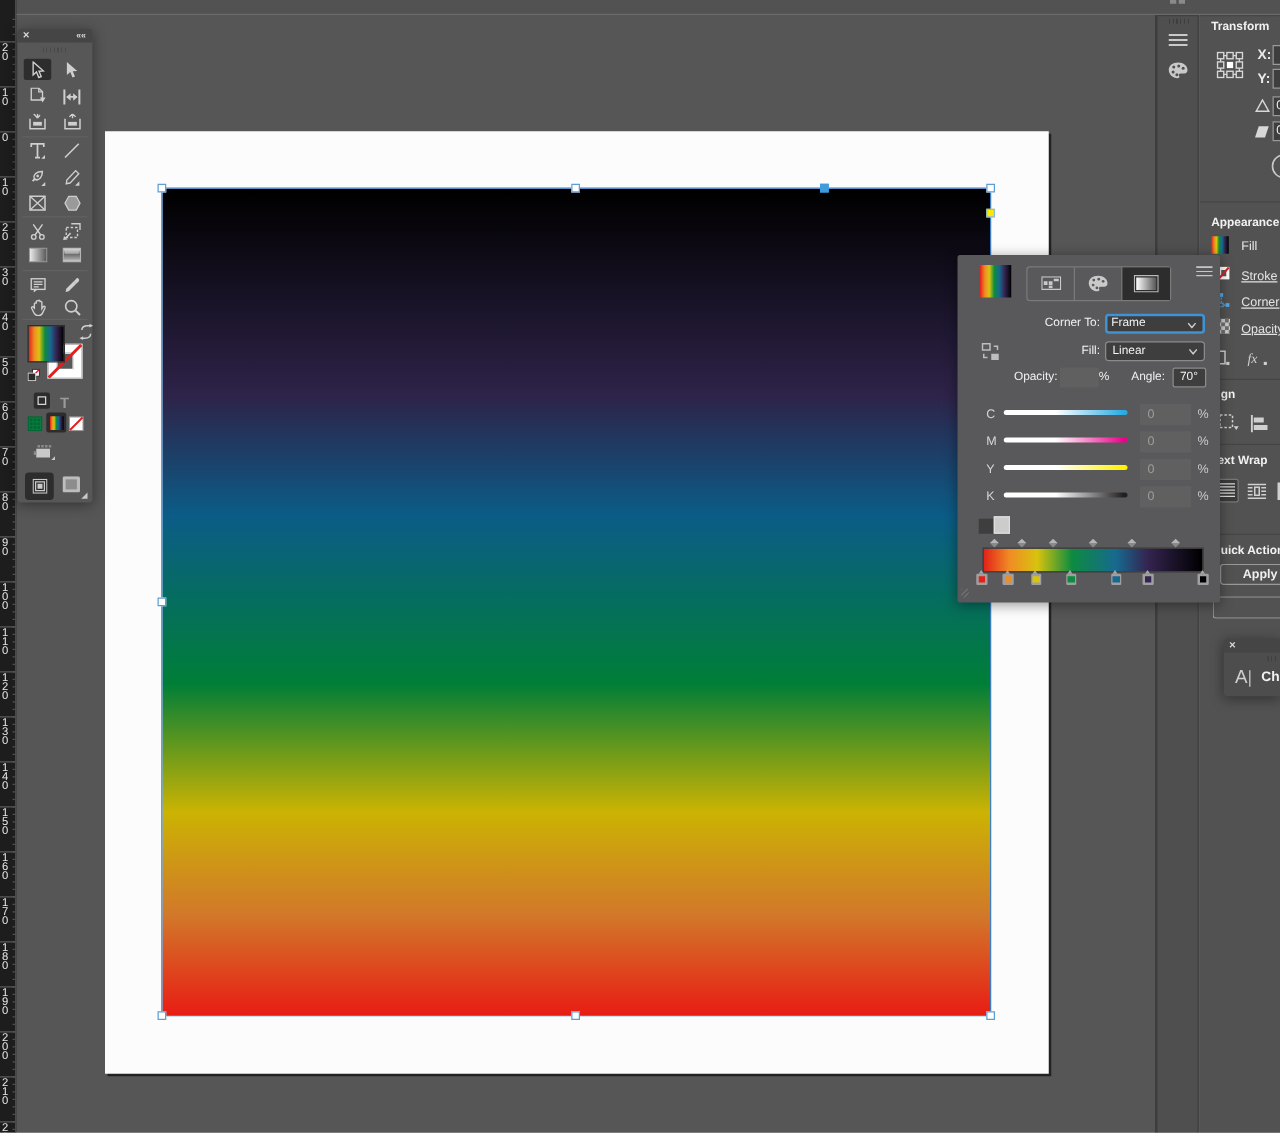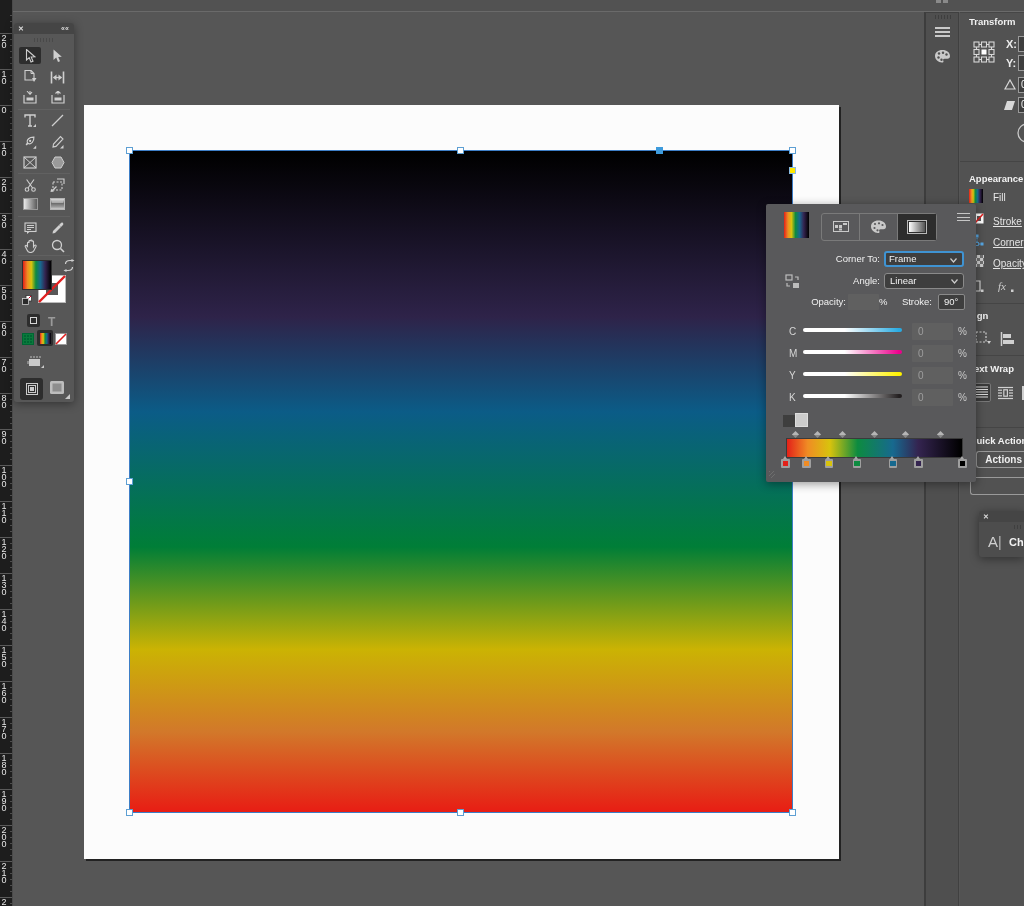--- a/index.html
+++ b/index.html
@@ -499,21 +499,21 @@
         <line x1="11" y1="7" x2="15" y2="7"></line>
     <line x1="0" y1="9.8" x2="4" y2="9.8"></line>
         <line x1="11" y1="9.8" x2="15" y2="9.8"></line>
       </g>
     <rect x="5.8" y="3.8" width="3.6" height="6.4" fill="none" stroke="#d0d0d0" stroke-width="1.2"></rect>
   </svg>
   <div class="abs" style="left:62px;top:373px;width:2px;height:14px;background:#d0d0d0"></div>
   <div class="sdiv" style="top:414px"></div>
 
   <div class="sect shead" style="left:16.5px;top:422px;">uick Actions</div>
-  <div class="abs" style="left:16px;top:438px;width:48px;height:17px;border:1px solid #9a9a9a;border-radius:3px 0 0 3px;border-right:none;color:#efefef;font-size:10px;line-height:15px;text-align:right;padding-right:2px;font-weight:bold">Actions</div>
+  <div class="abs" style="left:16px;top:438px;width:48px;height:17px;border:1px solid #9a9a9a;border-radius:3px 0 0 3px;border-right:none;color:#efefef;font-size:10px;line-height:15px;text-align:right;padding-right:2px;font-weight:bold">Apply</div>
   <div class="abs" style="left:9.5px;top:463.5px;width:54.5px;height:18px;border:1px solid #9a9a9a;border-radius:3px 0 0 3px;border-right:none"></div>
 </div>
 
 <div id="toolbar" class="panel">
   <div class="phead"></div>
   <div class="px" style="left:4px;top:1px;">✕</div>
   <div class="px" style="left:47px;top:1px;">««</div>
   <div class="abs" style="left:20px;top:15px;width:20px;height:4px;background:repeating-linear-gradient(90deg,#494949 0 1px,transparent 1px 3px)"></div>
   <div class="tool sel" style="left:5px;top:24px">
       <svg width="11" height="14" viewBox="0 0 11 14">
@@ -771,31 +771,31 @@
         <path d="M0.5 0.5 L3.5 4 L6.5 0.5" fill="none" stroke="#ccc" stroke-width="1.2"></path>
       </svg></div>
 
   <svg class="abs" style="left:19px;top:70px" width="15" height="15" viewBox="0 0 15 15">
     <rect x="1" y="1" width="6" height="5" fill="none" stroke="#bdbdbd" stroke-width="1.2"></rect>
     <rect x="8" y="9" width="6" height="5" fill="#bdbdbd"></rect>
     <path d="M10 3 L13 3 L13 6 M13 3 l-2 0" fill="none" stroke="#bdbdbd" stroke-width="1.2"></path>
     <path d="M5 12 L2 12 L2 9" fill="none" stroke="#bdbdbd" stroke-width="1.2"></path>
   </svg>
 
-  <div class="glab" style="left:34px;top:71px;width:80px;">Angle:</div>
+  <div class="glab" style="left:34px;top:71px;width:80px;">Fill:</div>
   <div class="gdrop" style="left:118px;top:69px;width:80px;">Linear
     <svg class="chev" viewBox="0 0 7 5">
         <path d="M0.5 0.5 L3.5 4 L6.5 0.5" fill="none" stroke="#ccc" stroke-width="1.2"></path>
       </svg></div>
 
   <div class="glab" style="left:20px;top:92px;width:60px;">Opacity:</div>
   <div class="abs" style="left:82px;top:90px;width:31px;height:16px;background:#606060;border-radius:1px"></div>
   <div class="glab" style="left:113px;top:92px;width:10px;text-align:left;">%</div>
-  <div class="glab" style="left:106px;top:92px;width:60px;">Stroke:</div>
-  <div class="gfield" style="left:172px;top:90px;width:27px;">90°</div>
+  <div class="glab" style="left:106px;top:92px;width:60px;">Angle:</div>
+  <div class="gfield" style="left:172px;top:90px;width:27px;">70°</div>
 
   <div class="crow" style="top:119px">
       <div class="clab">C</div>
     <div class="ctrack" style="background:linear-gradient(90deg,#fff 0%,#fff 42%,#29abe2 97%)"></div>
     <div class="cmfield" style="left:146px">0</div>
       <div class="cpct">%</div>
     </div>
   <div class="crow" style="top:141px">
       <div class="clab">M</div>
     <div class="ctrack" style="background:linear-gradient(90deg,#fff 0%,#fff 42%,#ec008c 97%)"></div>

